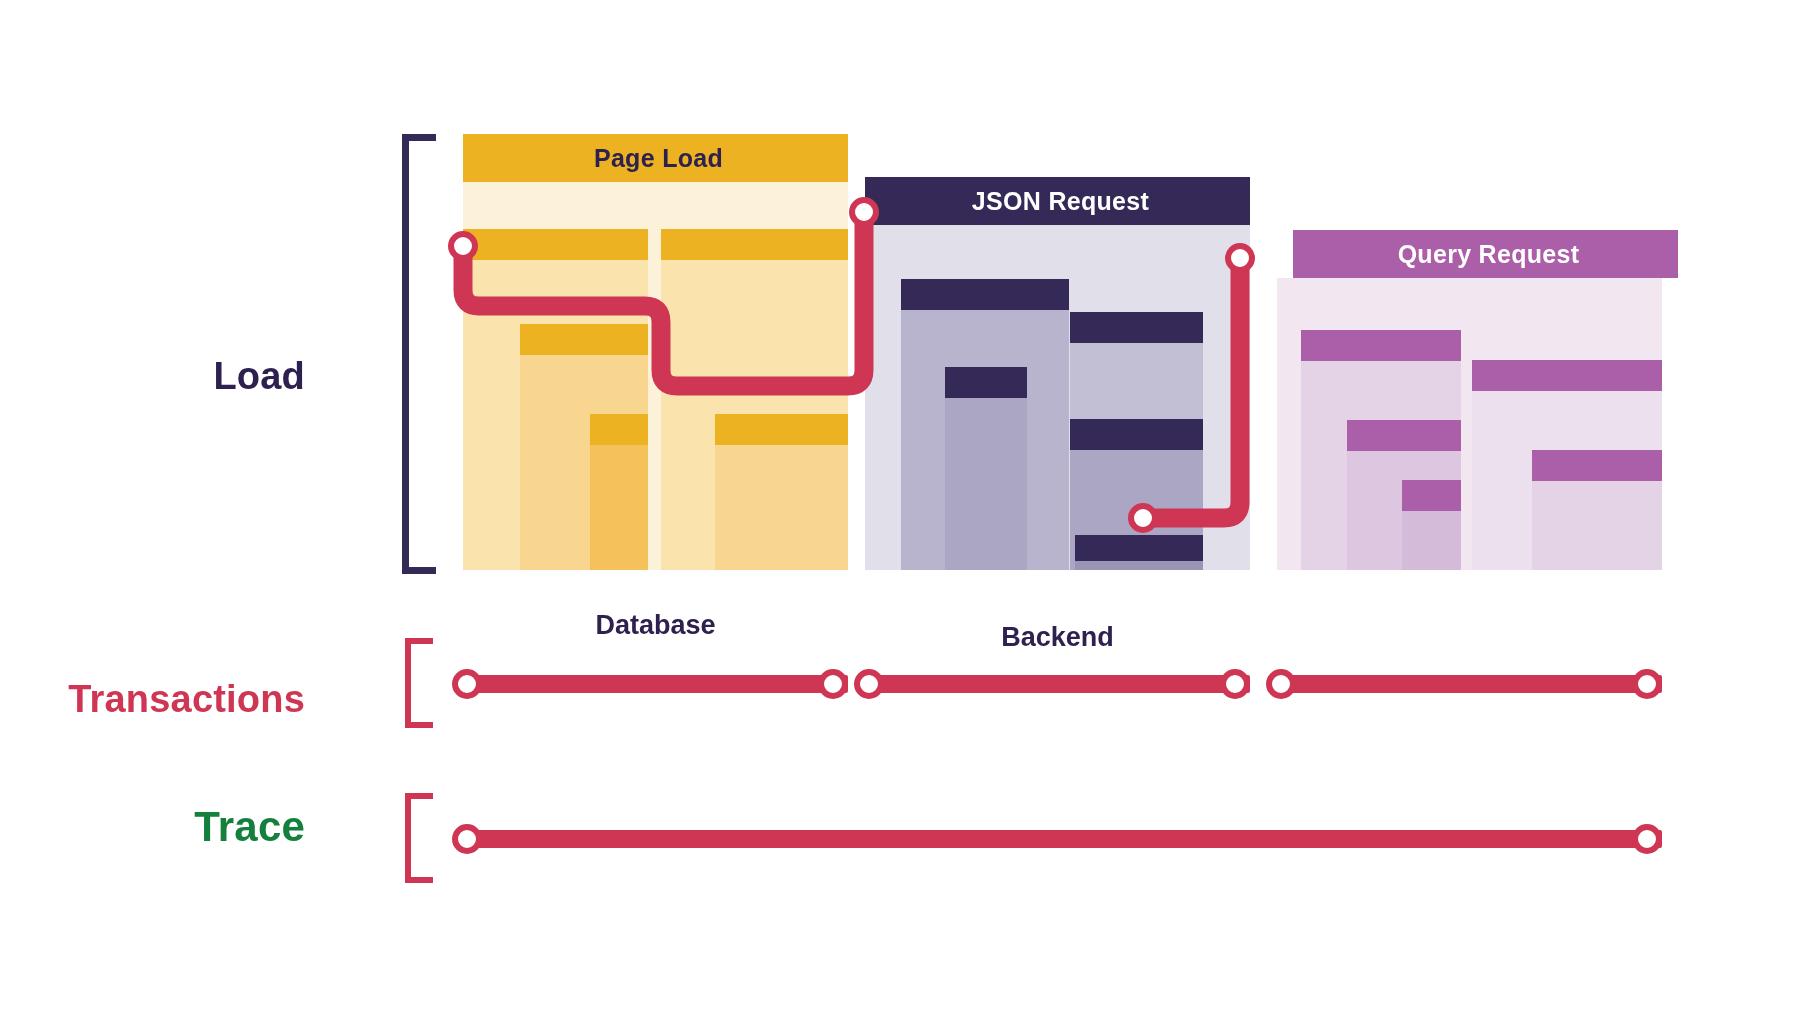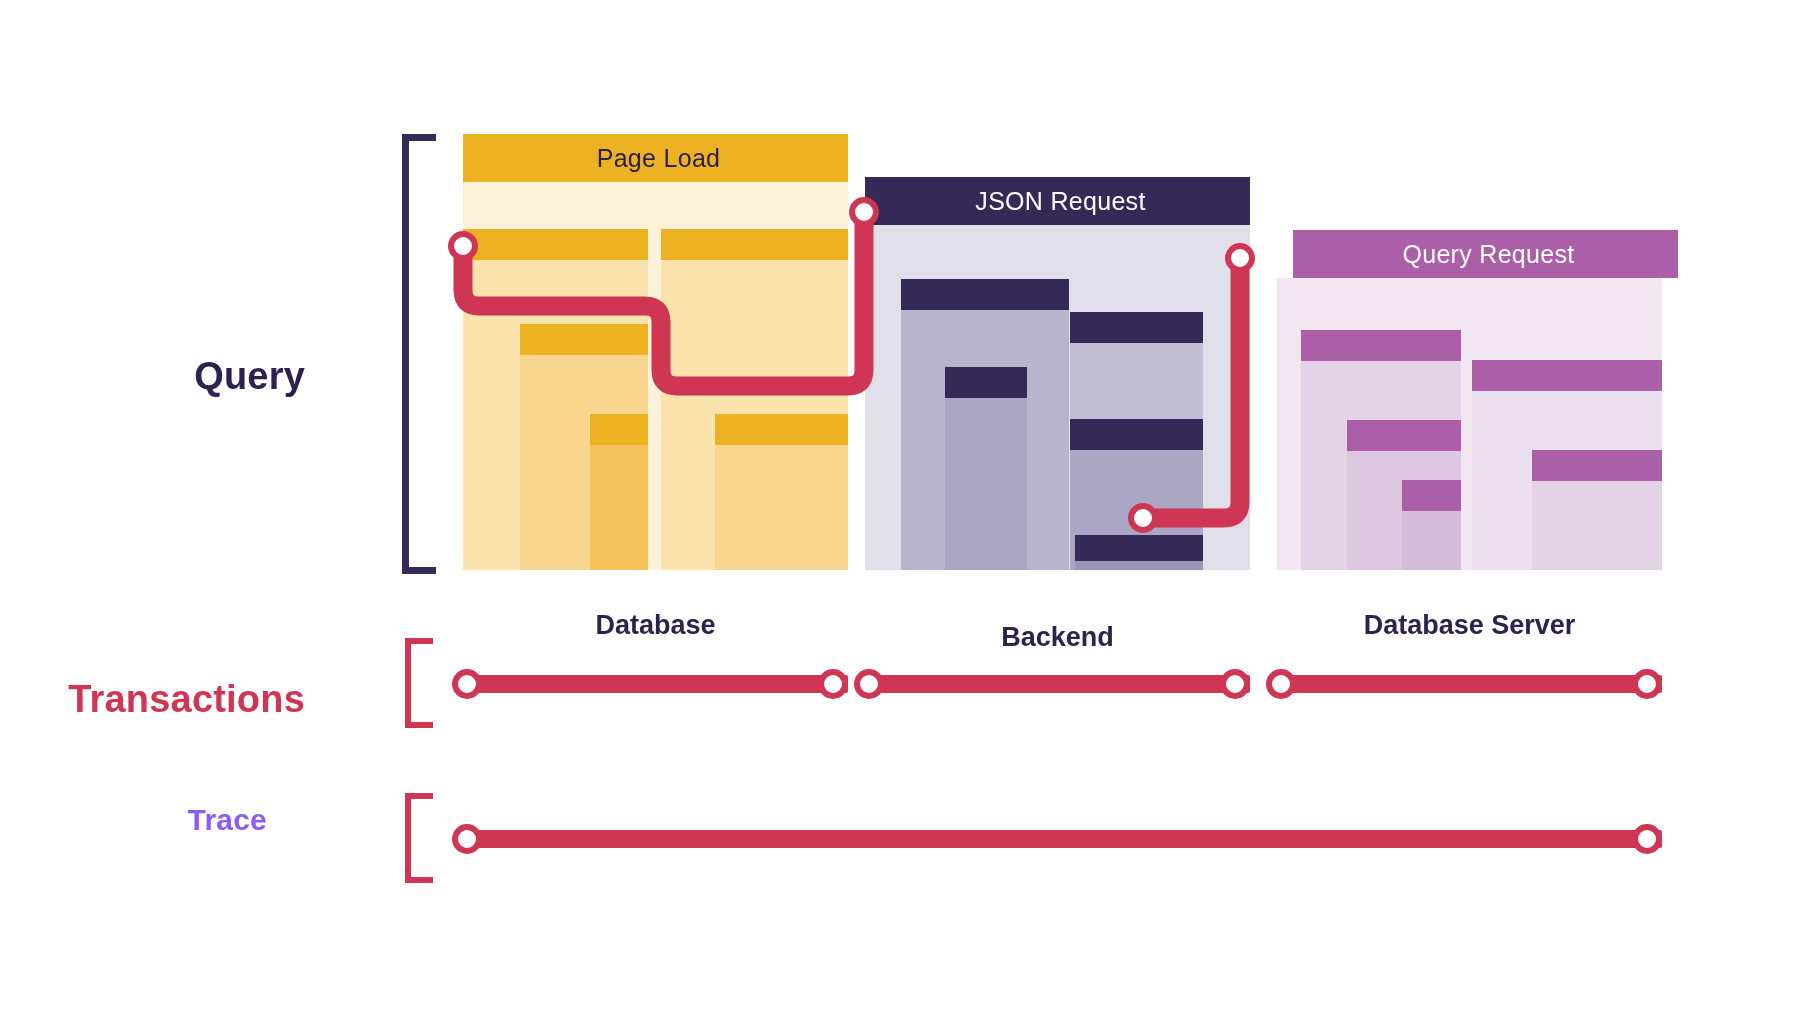--- a/index.html
+++ b/index.html
@@ -36,24 +36,24 @@
     color: #2e2150;
   }
   #label-transactions {
     right: 1495px;
     top: 648px;
     font-size: 38px;
     color: #cf3654;
     margin-top: 30px;
   }
   #label-trace {
-    right: 1533px;
+    right: 1495px;
     top: 803px;
-    font-size: 30px;
-    color: #8b5cf6;
+    font-size: 42px;
+    color: #15803d;
   }
 
   
   .bracket {
     position: absolute;
     box-sizing: border-box;
   }
   #bracket-spans {
     left: 402px;
     top: 134px;
@@ -89,21 +89,21 @@
   .service-header {
     position: absolute;
     left: 0;
     top: 0;
     width: 100%;
     height: 48px;
     display: flex;
     align-items: center;
     justify-content: center;
     font-size: 25px;
-    font-weight: normal;
+    font-weight: bold;
     letter-spacing: 0.3px;
     box-sizing: border-box;
     padding-left: 6px;
   }
   .service-body {
     position: absolute;
     left: 0;
     width: 100%;
     box-sizing: border-box;
   }
@@ -170,21 +170,21 @@
     width: 1800px;
     height: 1031px;
     pointer-events: none;
   }
 </style>
 </head>
 <body>
 
 <div id="stage">
 
-  <div class="row-label" id="label-spans">Query</div>
+  <div class="row-label" id="label-spans">Load</div>
 
   <div class="row-label" id="label-transactions">Transactions</div>
 
   <div class="row-label" id="label-trace">Trace</div>
 
   <div class="bracket" id="bracket-spans"></div>
   <div class="bracket" id="bracket-transactions"></div>
   <div class="bracket" id="bracket-trace"></div>
 
   <div class="service" id="svc-browser">
@@ -245,21 +245,20 @@
     <div class="span-bar" style="left:195px; top:130px; width:190px; height:210px; background:#ecdfee;">
       <div class="cap" style="background:#ab5fa8;"></div>
     </div>
     <div class="span-bar" style="left:255px; top:220px; width:130px; height:120px; background:#e4d3e6;">
       <div class="cap" style="background:#ab5fa8;"></div>
     </div>
   </div>
 
   <div class="service-caption" id="caption-browser">Database</div>
   <div class="service-caption" id="caption-backend">Backend</div>
-  <div class="service-caption" id="caption-database">Database Server</div>
 
   <svg id="connector-layer" viewBox="0 0 1800 1031" width="1800" height="1031">
 
     <path d="M 463 246 L 463 290 Q 463 306 479 306 L 645 306 Q 661 306 661 322 L 661 370 Q 661 386 677 386 L 848 386 Q 864 386 864 370 L 864 212" fill="none" stroke="#cf3654" stroke-width="19" stroke-linecap="round" stroke-linejoin="round"></path>
 
     <path d="M 1143 518 L 1224 518 Q 1240 518 1240 502 L 1240 258" fill="none" stroke="#cf3654" stroke-width="19" stroke-linecap="round" stroke-linejoin="round"></path>
   </svg>
 
   <div class="node-dot" style="left:448px; top:231px;"></div>
   <div class="node-dot" style="left:849px; top:197px;"></div>

